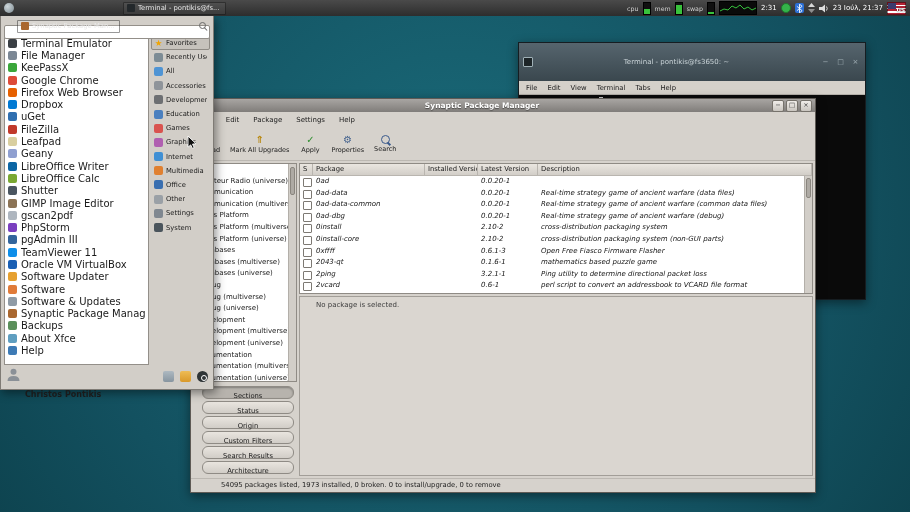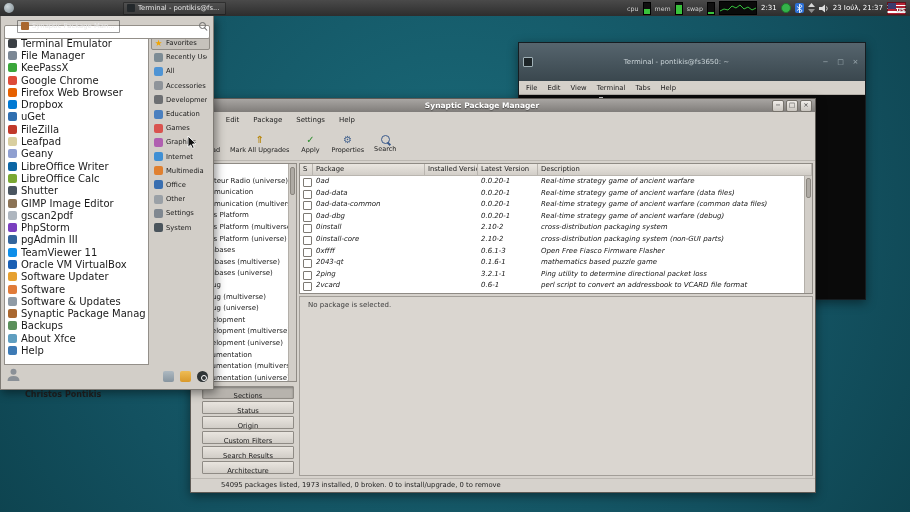--- a/index.html
+++ b/index.html
@@ -71,33 +71,33 @@
   .mag-ico::after{content:"";position:absolute;width:1.6px;height:4px;background:#3a5a8c;left:6px;top:5.5px;transform:rotate(-45deg);}
   .syn-content{flex:1;display:flex;min-height:0;}
   .sidebar{width:108px;flex:0 0 auto;display:flex;flex-direction:column;padding:2px;box-sizing:border-box;gap:2px;}
   .sections{flex:1;background:#fff;border:1px solid #8f8b85;position:relative;overflow:hidden;}
   .section-row{height:11.6px;line-height:11.6px;font-size:7px;color:#1a1a1a;padding-left:4px;white-space:nowrap;overflow:hidden;}
   .vscroll{position:absolute;right:0;top:0;bottom:0;width:7px;background:#d2cec8;border-left:1px solid #b3afa9;}
   .vscroll .thumb{position:absolute;left:1px;right:1px;background:#aeaaa4;border:1px solid #8a867f;border-radius:2px;}
   .sections .thumb{top:3px;height:26px;}
   .filters{flex:0 0 auto;display:flex;flex-direction:column;gap:2px;padding:2px 3px 2px 9px;}
   .filter-btn{height:13px;font-size:6.8px;color:#1c1c1c;background:linear-gradient(#e9e5df,#d1cdc7);
-    border:1px solid #8f8b85;border-radius:1px;font-family:inherit;padding:5px;}
+    border:1px solid #8f8b85;border-radius:6px;font-family:inherit;padding:5px;}
   .filter-btn.active{background:#b7b3ad;box-shadow:inset 0 1px 2px rgba(0,0,0,.3);}
   .main-pane{flex:1;display:flex;flex-direction:column;min-width:0;padding:2px 2px 2px 0;box-sizing:border-box;gap:2px;}
   .pkg-table{height:129px;flex:0 0 auto;background:#fff;border:1px solid #8f8b85;position:relative;overflow:hidden;}
   .pkg-header,.pkg-row{display:grid;grid-template-columns:13px 112px 53px 60px 1fr;}
   .hcell{background:linear-gradient(#eae6e0,#d2cec8);border-right:1px solid #b9b5af;border-bottom:1px solid #b9b5af;
     font-size:6.8px;line-height:11px;height:11px;padding-left:3px;color:#1c1c1c;overflow:hidden;white-space:nowrap;}
   .pkg-row{height:11.6px;font-style:italic;}
   .cell{font-size:7px;line-height:11.6px;color:#141414;overflow:hidden;white-space:nowrap;padding-left:3px;}
   .checkbox{display:inline-block;width:7px;height:7px;background:#fff;border:1px solid #7d7973;border-radius:1px;margin-top:2px;}
   .pkg-table .vscroll{top:12px;}
   .pkg-table .thumb{top:2px;height:18px;}
-  .details{flex:1;background:#dad6d0;border:1px solid #a29e98;font-size:7px;color:#3d3d3d;padding:4px 8px;box-sizing:border-box;}
+  .details{flex:1;background:#dad6d0;border:1px solid #a29e98;font-size:7px;color:#3d3d3d;padding:4px 16px;box-sizing:border-box;}
   .syn-status{height:13px;flex:0 0 auto;border-top:1px solid #bcb8b2;font-size:6.8px;line-height:12px;
     color:#1c1c1c;padding-left:30px;white-space:nowrap;overflow:hidden;}
 
   
   #whisker{position:absolute;left:0;top:16px;width:214px;height:374px;z-index:40;
     background:#d2cec8;border:1px solid #7f7b75;border-top:0;box-sizing:border-box;
     box-shadow:2px 3px 9px rgba(0,0,0,.45);display:flex;flex-direction:column;padding:3px;gap:2px;}
   .search-row{position:relative;height:14px;flex:0 0 auto;}
   .search-input{width:100%;height:14px;box-sizing:border-box;border:1px solid #938f89;border-radius:2px;
     background:#fff;font-size:7px;padding:0 14px 0 3px;font-family:inherit;}
@@ -229,21 +229,20 @@
             <span class="hcell">Installed Version</span>
             <span class="hcell">Latest Version</span>
             <span class="hcell">Description</span>
           </div>
 
             <div class="pkg-row">
               <span class="cell c-s"><span class="checkbox"></span></span>
               <span class="cell">0ad</span>
               <span class="cell"></span>
               <span class="cell">0.0.20-1</span>
-              <span class="cell">Real-time strategy game of ancient warfare</span>
             </div>
 
             <div class="pkg-row">
               <span class="cell c-s"><span class="checkbox"></span></span>
               <span class="cell">0ad-data</span>
               <span class="cell"></span>
               <span class="cell">0.0.20-1</span>
               <span class="cell">Real-time strategy game of ancient warfare (data files)</span>
             </div>
 

